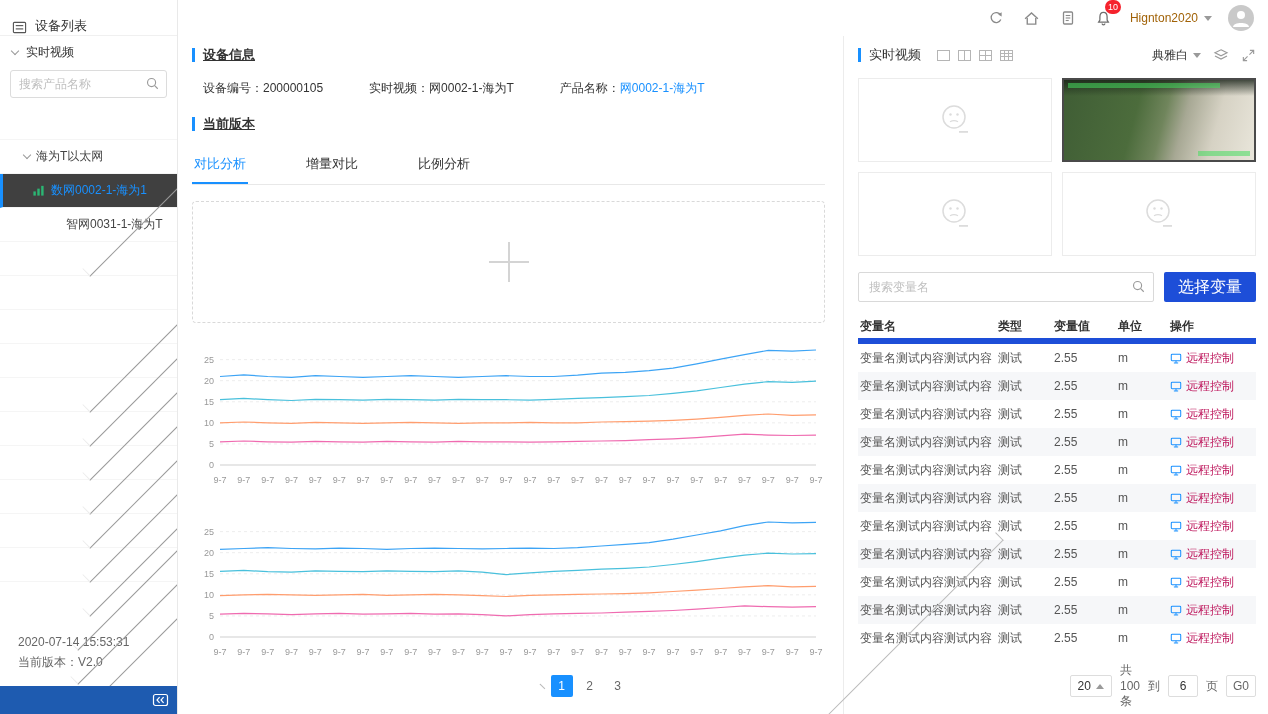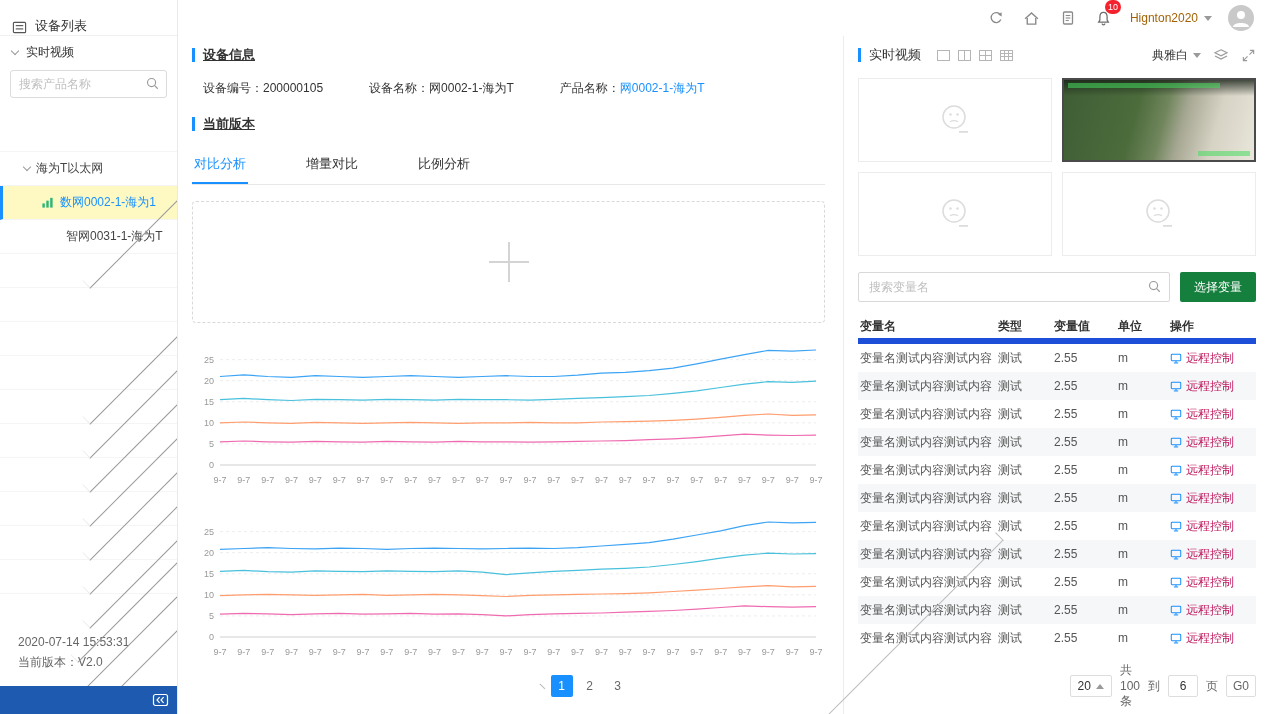--- a/index.html
+++ b/index.html
@@ -4,28 +4,28 @@
 <style>
 *{margin:0;padding:0;box-sizing:border-box;font-family:"Liberation Sans","DejaVu Sans",sans-serif;}
 html,body{width:1268px;height:714px;overflow:hidden;background:#fff;color:#333;}
 .app{display:flex;width:100%;height:100%;}
 
 .sidebar{width:178px;flex:0 0 178px;border-right:1px solid #e9e9e9;display:flex;flex-direction:column;}
 .sidebar-header{height:36px;display:flex;align-items:flex-end;gap:8px;padding:0 12px;border-bottom:1px solid #f0f0f0;font-size:13px;font-weight:normal;color:#333;}
 .sidebar-scroll{flex:1;display:flex;flex-direction:column;overflow:hidden;}
 .cat-row{height:32px;display:flex;align-items:center;gap:8px;padding:0 12px;font-size:12px;color:#333;cursor:pointer;flex:0 0 auto;}
 .cat-row.bordered{height:34px;border-bottom:1px solid #f5f5f5;}
-.search-box{margin:2px 10px 20px;position:relative;flex:0 0 auto;}
+.search-box{margin:2px 10px 8px;position:relative;flex:0 0 auto;}
 .search-box input{width:100%;height:28px;border:1px solid #dcdcdc;border-radius:3px;padding:0 26px 0 8px;font-size:12px;color:#333;outline:none;}
 .search-box input::placeholder{color:#bfbfbf;}
 .search-box .sicon{position:absolute;right:7px;top:6px;}
 .tree-item{height:34px;display:flex;align-items:center;gap:6px;padding-left:24px;font-size:12px;color:#444;border-bottom:1px solid #f5f5f5;cursor:pointer;flex:0 0 auto;}
 .tree-item.lvl2{padding-left:30px;}
 .tree-item.lvl2.noicon{padding-left:66px;}
-.tree-item.selected{background:#fef9c3;color:#1890ff;border-left:3px solid #1890ff;padding-left:38px;}
+.tree-item.selected{background:#404040;color:#1890ff;border-left:3px solid #1890ff;padding-left:29px;}
 .arrow{width:6px;height:6px;border-right:1.3px solid #999;border-bottom:1.3px solid #999;display:inline-block;flex:0 0 auto;}
 .arrow.right{transform:rotate(-45deg);}
 .arrow.down{transform:rotate(45deg);margin-top:-3px;}
 .flex-spacer{flex:1;}
 .sidebar-foot{padding:0 0 14px 18px;font-size:12px;color:#666;line-height:20px;flex:0 0 auto;}
 .sidebar-bottombar{height:28px;background:#1e5bb0;display:flex;align-items:center;justify-content:flex-end;padding:0 8px;flex:0 0 auto;}
 
 .main{flex:1;display:flex;flex-direction:column;min-width:0;}
 .topbar{height:36px;display:flex;align-items:center;justify-content:flex-end;gap:16px;padding:0 14px;flex:0 0 auto;}
 .icon-btn{width:20px;height:20px;display:flex;align-items:center;justify-content:center;cursor:pointer;position:relative;}
@@ -63,21 +63,21 @@
 .video-grid{display:grid;grid-template-columns:1fr 1fr;gap:10px;margin-top:14px;}
 .vcell{height:84px;border:1px solid #ececec;display:flex;align-items:center;justify-content:center;background:#fff;cursor:pointer;}
 .vcell.live{position:relative;border:2px solid #4a4a4a;background:linear-gradient(180deg,rgba(22,32,22,.78) 0,rgba(22,32,22,0) 16px),linear-gradient(105deg,#3f5d35 0%,#4c6c3c 38%,#70855c 52%,#a7a894 62%,#d6d2c4 78%,#e9e6db 100%);}
 .vcell.live::before{content:"";position:absolute;left:4px;top:3px;right:34px;height:5px;background:rgba(70,220,95,.55);}
 .vcell.live::after{content:"";position:absolute;right:4px;bottom:4px;width:52px;height:5px;background:rgba(70,220,95,.55);}
 .var-search{display:flex;gap:10px;margin-top:16px;}
 .input-wrap{flex:1;position:relative;}
 .input-wrap input{width:100%;height:30px;border:1px solid #d9d9d9;border-radius:2px;padding:0 28px 0 10px;font-size:12px;color:#333;outline:none;}
 .input-wrap input::placeholder{color:#bfbfbf;}
 .input-wrap .sicon{position:absolute;right:8px;top:7px;}
-.select-var-btn{height:30px;padding:0 14px;background:#15803d;color:#fff;font-size:12px;border:none;border-radius:2px;cursor:pointer;}
+.select-var-btn{height:30px;padding:0 14px;background:#1d4ed8;color:#fff;font-size:16px;border:none;border-radius:2px;cursor:pointer;}
 .vtable{margin-top:12px;font-size:12px;color:#555;}
 .vrow{display:flex;align-items:center;height:28px;padding:0 2px;}
 .vrow.head{height:30px;color:#333;font-weight:bold;border-bottom:6px solid #1d4ed8;}
 .vrow.striped{background:#f6f7f9;}
 .c-name{flex:1.6;min-width:0;white-space:nowrap;overflow:hidden;}
 .c-type{width:56px;}
 .c-val{width:64px;}
 .c-unit{width:52px;}
 .c-act{width:84px;display:flex;align-items:center;gap:4px;color:#be185d;cursor:pointer;}
 .pager{display:flex;align-items:center;justify-content:flex-end;gap:8px;margin-top:10px;font-size:12px;color:#666;}
@@ -227,21 +227,21 @@
 
     <div class="content">
 
       <div class="center">
         <div class="sec-title">
           <span class="bar"></span>
           <span>设备信息</span>
         </div>
         <div class="info-row">
           <span><span>设备编号：</span><span>200000105</span></span>
-          <span><span>设备名称：</span><span>网0002-1-海为T</span></span>
+          <span><span>实时视频：</span><span>网0002-1-海为T</span></span>
           <span><span>产品名称：</span><span class="link">网0002-1-海为T</span></span>
         </div>
         <div class="sec-title">
           <span class="bar"></span>
           <span>当前版本</span>
         </div>
         <div class="tabs">
             <div class="tab active">对比分析</div>
             <div class="tab">增量对比</div>
             <div class="tab">比例分析</div>

